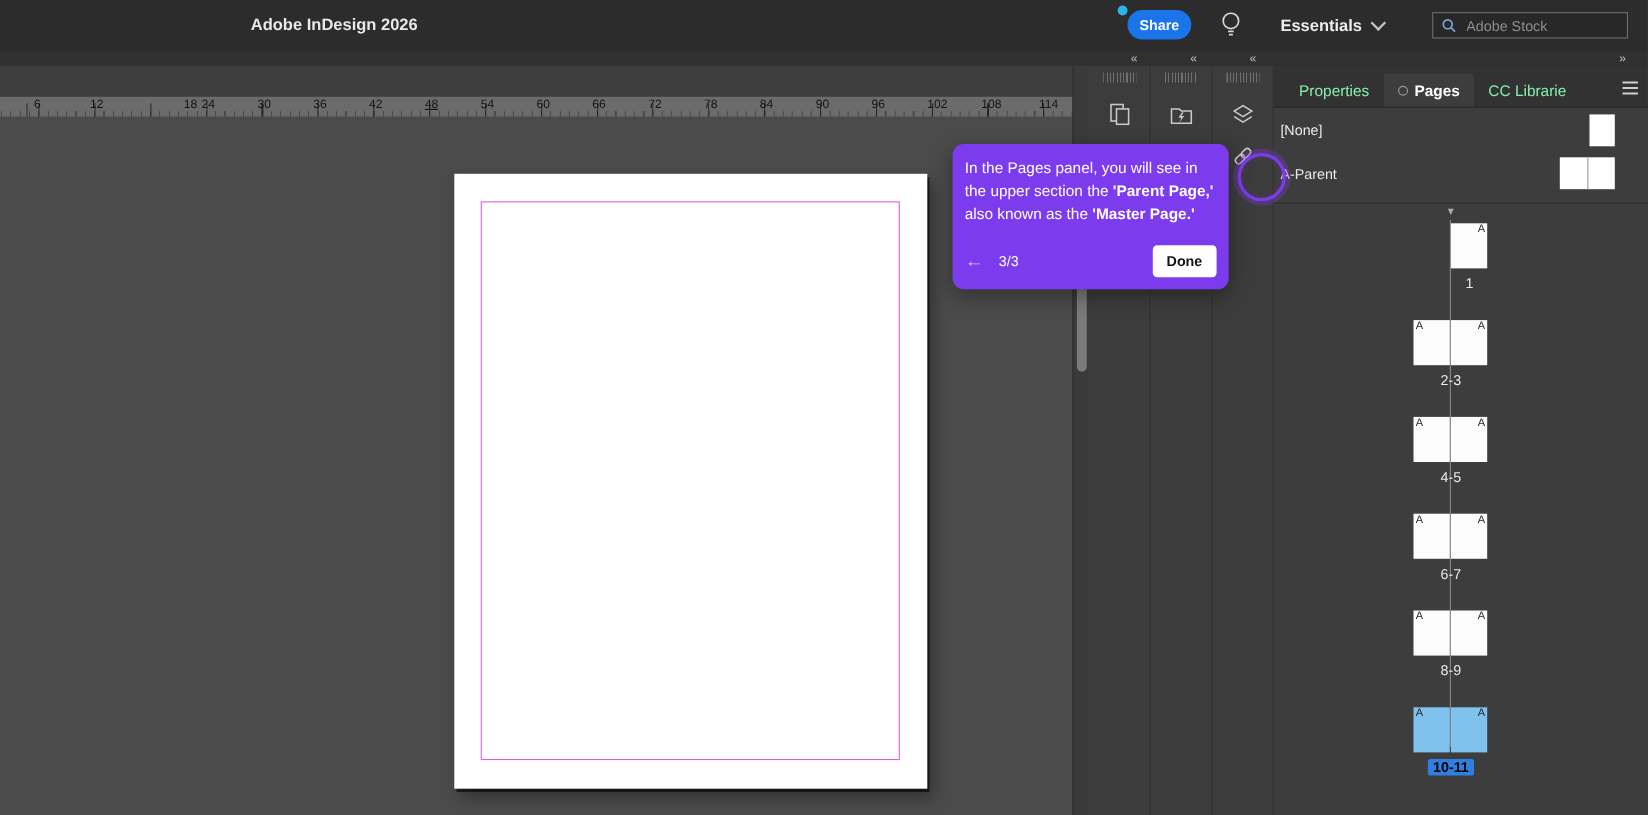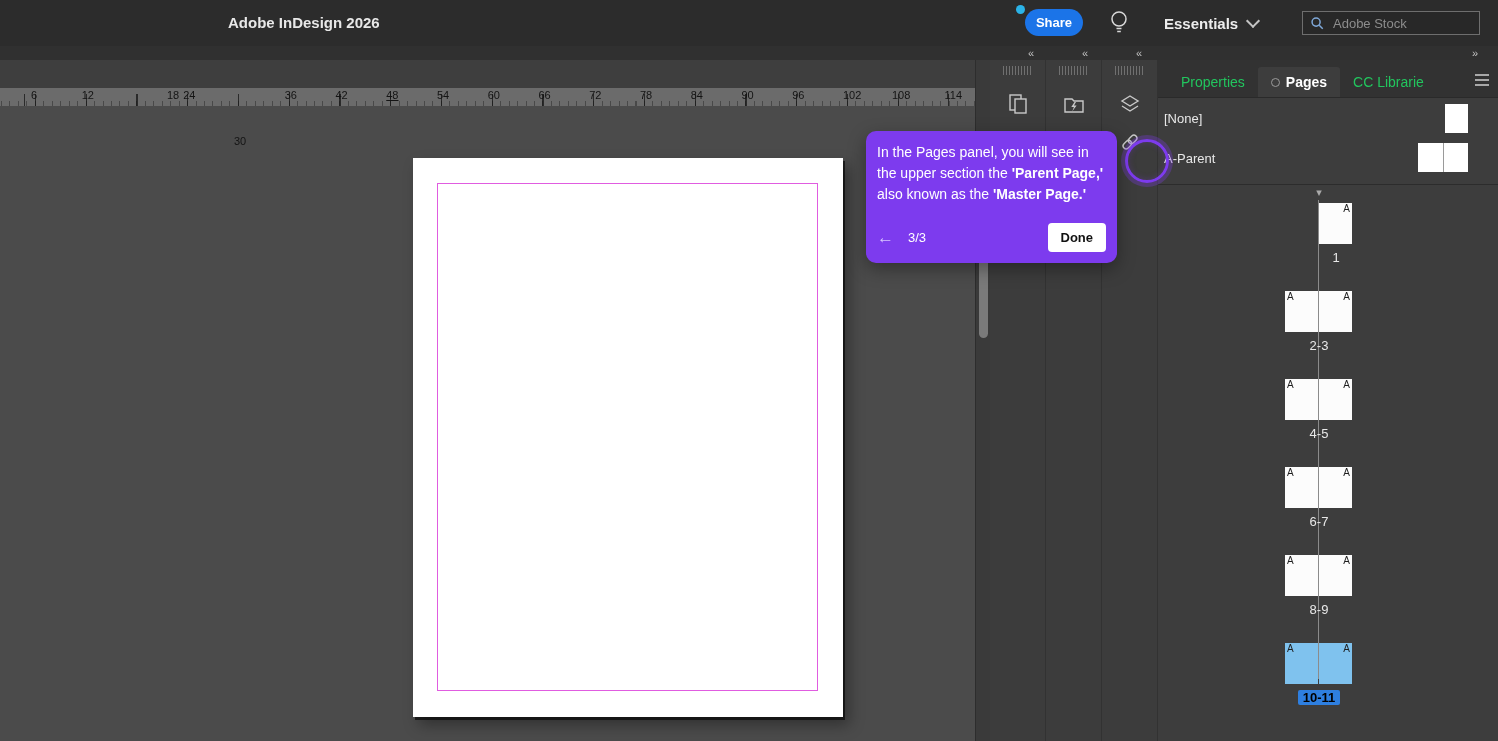--- a/index.html
+++ b/index.html
@@ -49,21 +49,21 @@
   .dcol{width:56px;height:100%;border-right:1px solid #323232;box-sizing:border-box;display:flex;flex-direction:column;align-items:center;}
   .grip{margin-top:6px;width:30px;height:9px;background:repeating-linear-gradient(90deg,#707070 0 1px,transparent 1px 3px);}
   .dicon{margin-top:13px;width:34px;height:32px;display:flex;align-items:center;justify-content:center;background:none;border:none;cursor:pointer;padding:0;}
   .dicon + .dicon{margin-top:6px;}
   .dicon svg{stroke:#c9c9c9;fill:none;stroke-width:1.4;}
 
   
   .panel{position:absolute;left:1158px;top:60px;width:340px;height:681px;background:#3d3d3d;}
   .tabbar{position:absolute;left:0;top:0;right:0;height:38px;background:#323232;border-bottom:1px solid #2a2a2a;
           display:flex;align-items:flex-end;padding-left:10px;box-sizing:border-box;}
-  .tab{height:30px;line-height:30px;padding:0 13px;color:#22c55e;font-size:14px;cursor:pointer;white-space:nowrap;overflow:hidden;}
+  .tab{height:30px;line-height:30px;padding:0 13px;color:#86efac;font-size:14px;cursor:pointer;white-space:nowrap;overflow:hidden;}
   .tab.active{background:#3d3d3d;color:#fff;font-weight:700;border-radius:3px 3px 0 0;display:flex;align-items:center;gap:6px;}
   .tabmark{width:7px;height:7px;border:1px solid #9a9a9a;border-radius:50%;display:inline-block;}
   .panel-menu{position:absolute;right:5px;top:10px;width:22px;height:20px;display:flex;align-items:center;justify-content:center;cursor:pointer;}
   .panel-menu svg{stroke:#cfcfcf;stroke-width:1.6;fill:none;}
 
   .parents{position:absolute;left:0;top:38px;right:0;}
   .parent-row{position:relative;height:40px;cursor:pointer;}
   .parent-label{position:absolute;left:6px;top:50%;transform:translateY(-50%);color:#e8e8e8;font-size:13px;}
   .pthumb-single{position:absolute;right:30px;top:6px;width:23px;height:29px;background:#fff;}
   .pthumb-spread{position:absolute;right:30px;top:5px;width:50px;height:29px;background:#fff;display:flex;}
@@ -140,21 +140,21 @@
   </div>
 
   <div class="canvas">
     <div class="gap"></div>
     <div class="ruler">
       <div id="ruler-labels">
           <span class="ruler-num" style="left: 31px;">6</span>
           <span class="ruler-num" style="left: 81.75px;">12</span>
           <span class="ruler-num" style="left: 123px; margin-left: 44px;">18</span>
           <span class="ruler-num" style="left: 183.25px;">24</span>
-          <span class="ruler-num" style="left: 234px; margin-top: 46px;">30</span>
+          <span class="ruler-num" style="left: 234px;">30</span>
           <span class="ruler-num" style="left: 284.75px;">36</span>
           <span class="ruler-num" style="left: 335.5px;">42</span>
           <span class="ruler-num" style="left: 386.25px; text-decoration: underline;">48</span>
           <span class="ruler-num" style="left: 437px;">54</span>
           <span class="ruler-num" style="left: 487.75px;">60</span>
           <span class="ruler-num" style="left: 538.5px;">66</span>
           <span class="ruler-num" style="left: 589.25px;">72</span>
           <span class="ruler-num" style="left: 640px;">78</span>
           <span class="ruler-num" style="left: 690.75px;">84</span>
           <span class="ruler-num" style="left: 741.5px;">90</span>

